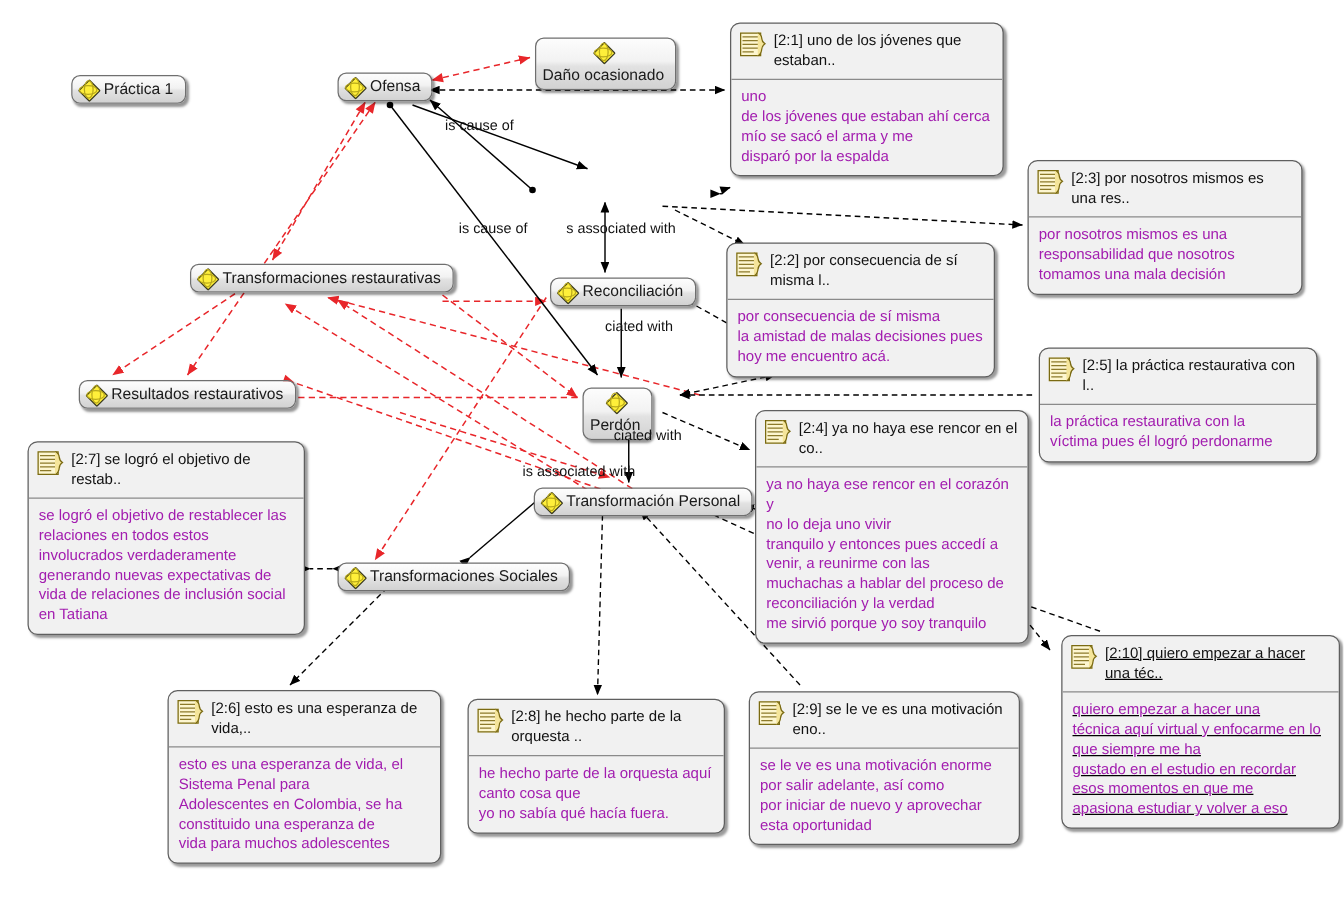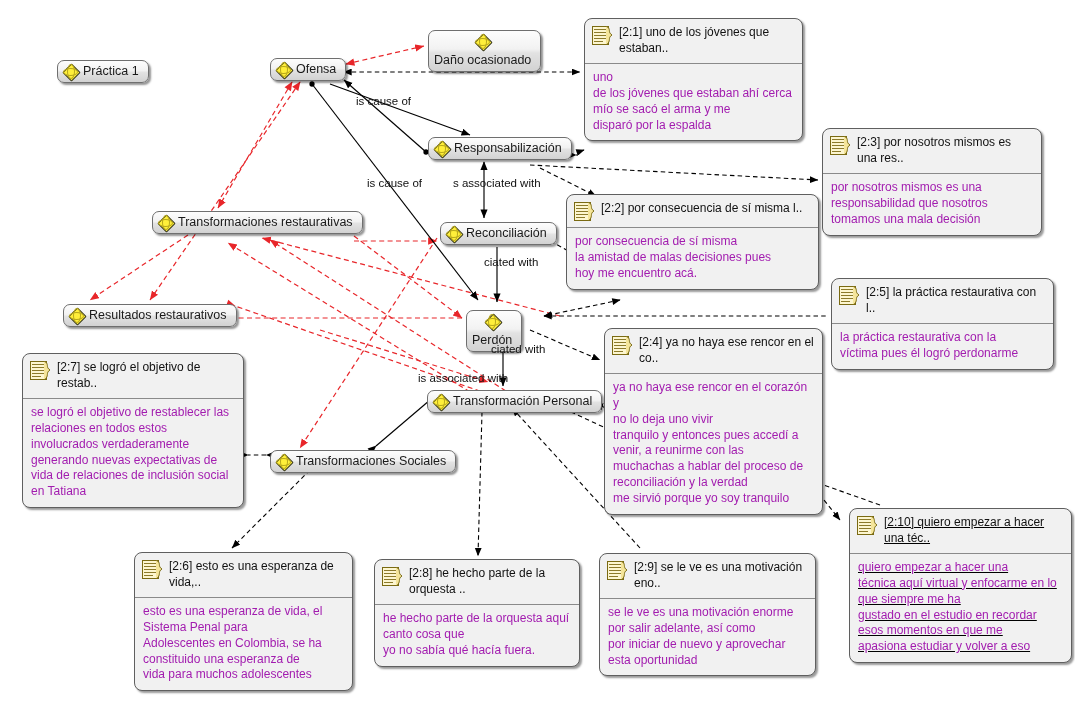--- a/index.html
+++ b/index.html
@@ -259,28 +259,20 @@
 
   <div class="node" style="left:428px;top:30px;flex-direction:column;">
     <span class="gem">
         <i></i>
         <b></b>
         <b class="v"></b>
       </span>
     <span class="nlabel">Daño ocasionado</span>
   </div>
 
-  <div class="node" style="left:428px;top:137px;">
-    <span class="gem">
-        <i></i>
-        <b></b>
-        <b class="v"></b>
-      </span>
-    <span class="nlabel">Responsabilización</span>
-  </div>
 
   <div class="node" style="left:152px;top:211px;">
     <span class="gem">
         <i></i>
         <b></b>
         <b class="v"></b>
       </span>
     <span class="nlabel">Transformaciones restaurativas</span>
   </div>
 
@@ -370,21 +362,21 @@
             <path d="M0,0 C6,3 1,6 6,9 C1,12 6,15 0,19" fill="#f5e59a" stroke="#7a6a12" stroke-width="1"></path>
           </svg>
       </span>
       <span class="ttl">[2:3] por nosotros mismos es una res..</span>
     </div>
     <div class="note-body">por nosotros mismos es una
 responsabilidad que nosotros
 tomamos una mala decisión</div>
   </div>
 
-  <div class="note" style="left:566px;top:194px;width:253px;">
+  <div class="note" style="left:581px;top:194px;width:215px;">
     <div class="note-head">
       <span class="qicon">
         <span class="pg"></span>
         <span class="ln" style="top:3px;width:13px;"></span>
           <span class="ln" style="top:6px;width:13px;"></span>
         <span class="ln" style="top:9px;width:13px;"></span>
           <span class="ln" style="top:12px;width:13px;"></span>
         <span class="ln" style="top:15px;width:9px;"></span>
         <svg class="curl" viewBox="0 0 7 19">
             <path d="M0,0 C6,3 1,6 6,9 C1,12 6,15 0,19" fill="#f5e59a" stroke="#7a6a12" stroke-width="1"></path>

